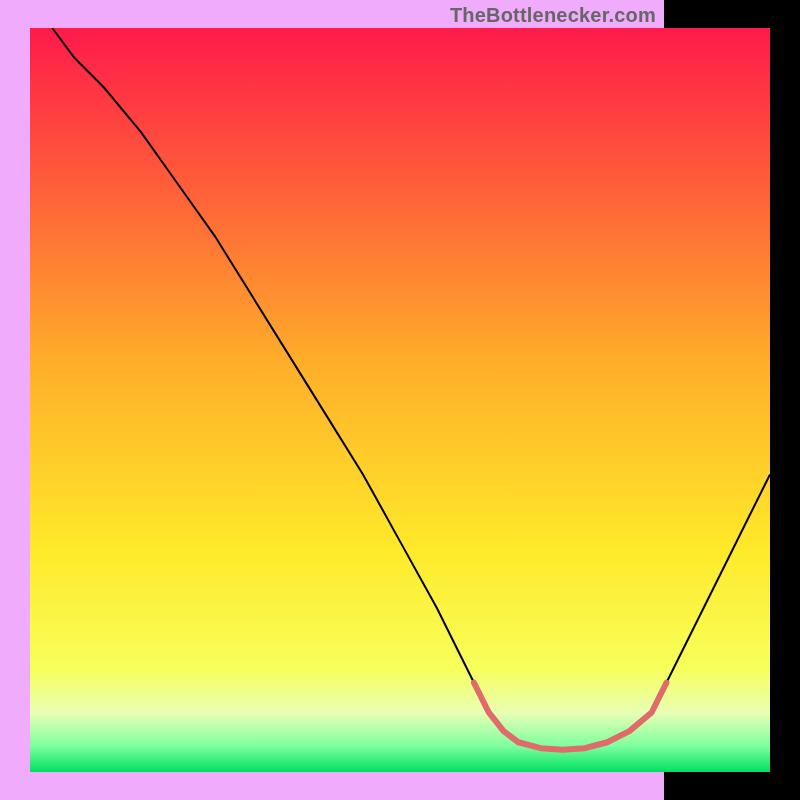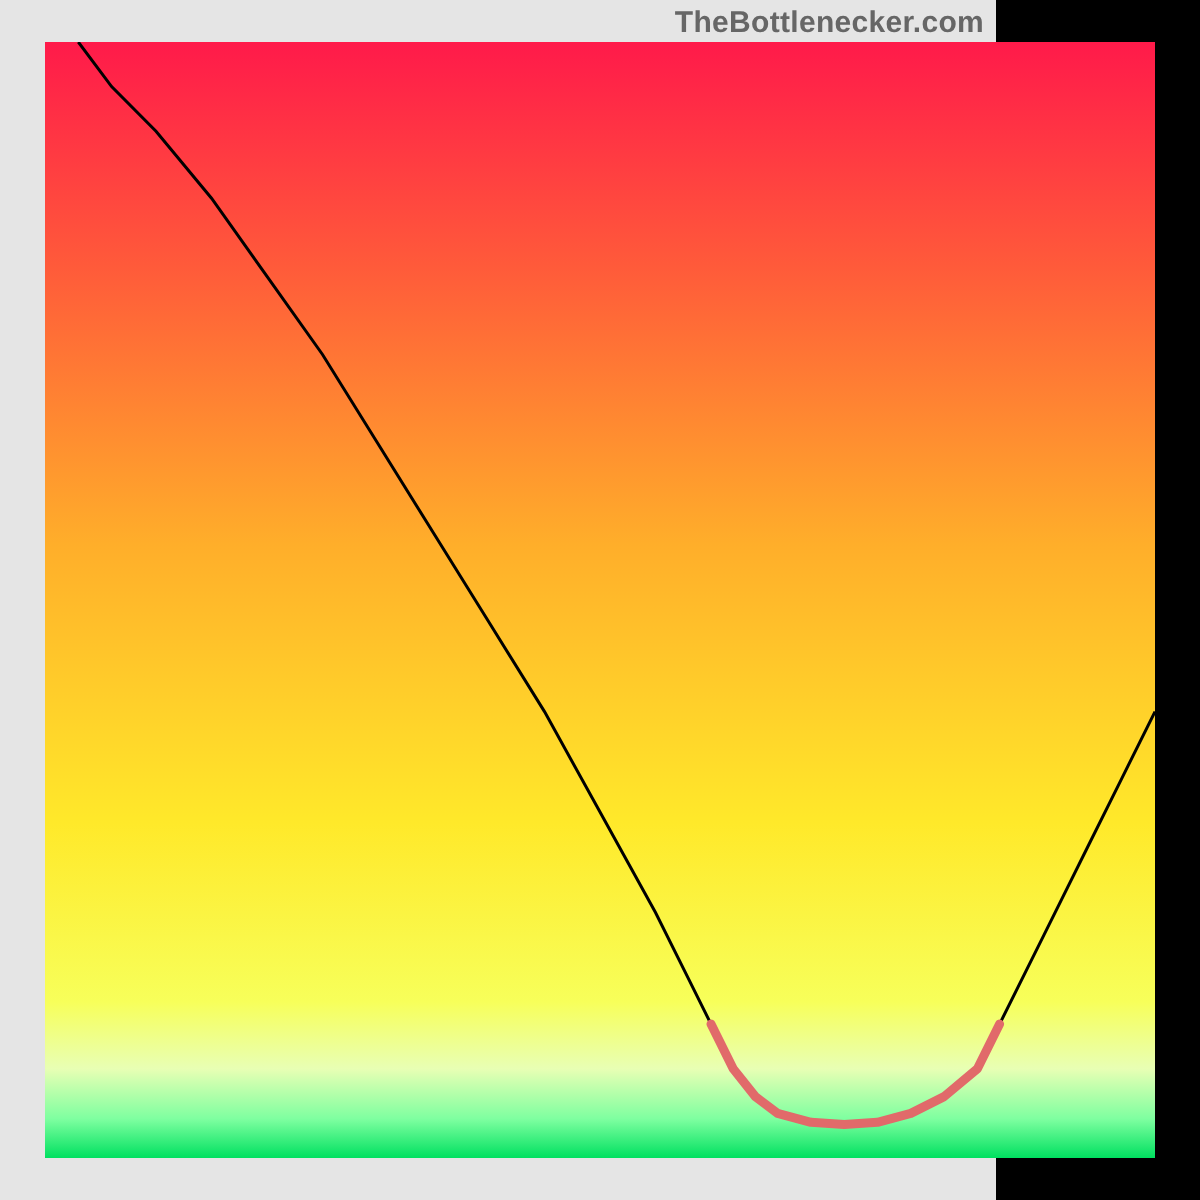--- a/index.html
+++ b/index.html
@@ -8,21 +8,21 @@
     background: #000;
     width: 800px;
     height: 800px;
     overflow: hidden;
     font-family: Arial, Helvetica, sans-serif;
   }
   .frame {
     position: relative;
     width: 664px;
     height: 800px;
-    background: #e5e5e5;
+    background: #f0abfc;
   }
   .watermark {
     position: absolute;
     top: 4px;
     right: 8px;
     color: #666;
     font-size: 20px;
     font-weight: bold;
     letter-spacing: 0.2px;
     z-index: 10;

